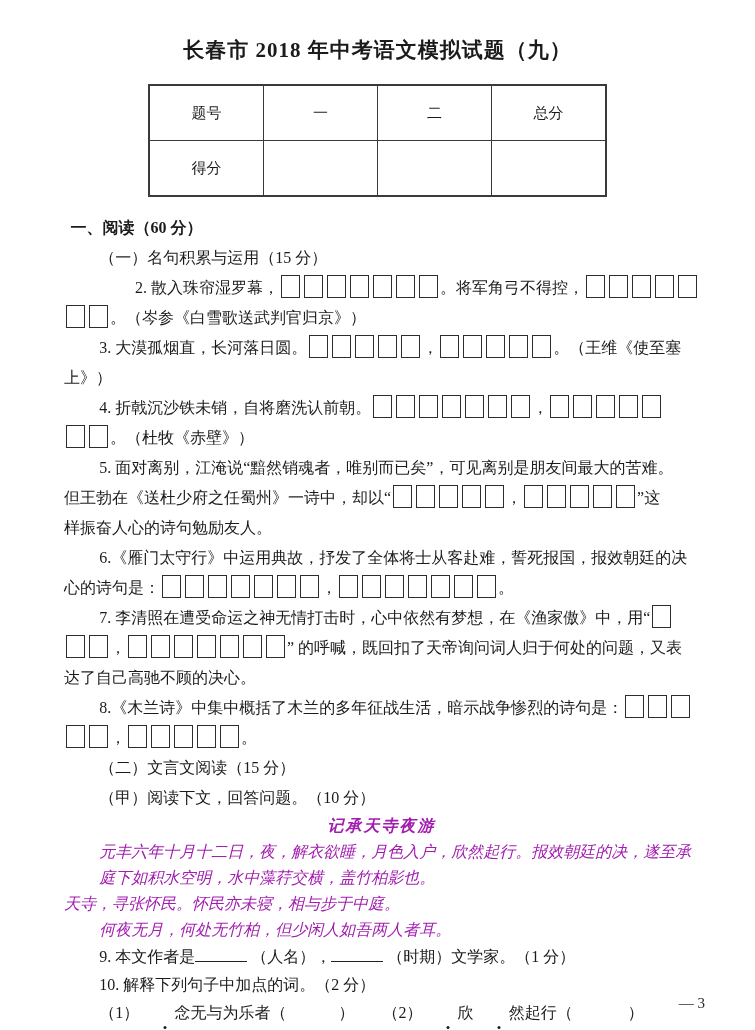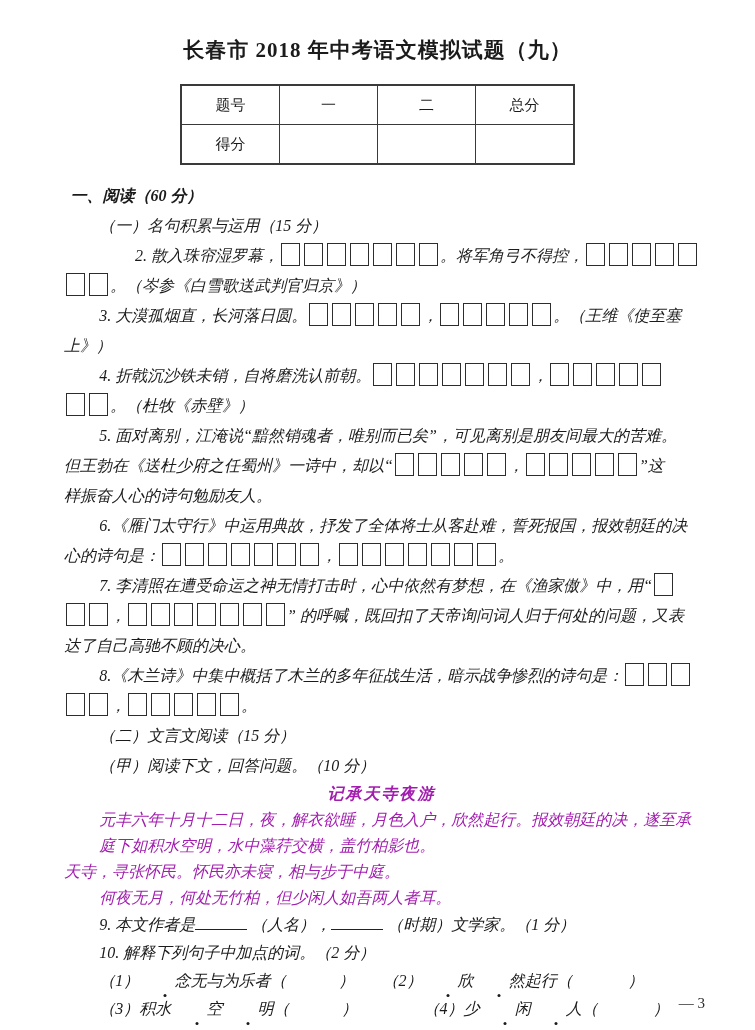--- a/index.html
+++ b/index.html
@@ -22,30 +22,29 @@
   table.score{
     border-collapse:collapse;
     margin:18px auto 0 auto;
     border:2px solid #3a3a3a;
   }
   table.score td{
     border:1.6px solid #3a3a3a;
     width:81px;height:22px;
     text-align:center;
     font-size:15px;
-    padding:8px;
+    padding:16px;
   }
   .body{
     padding:16px 56px 0 64px;
     font-size:16px;
   }
   .line{
     line-height:30px;
     white-space:nowrap;
-    font-style:italic;
   }
   .line.bold{font-weight:bold;}
   .line.kai{
     font-style:italic;
     line-height:26px;
     color:#a21caf;
   }
   .line.center{text-align:center;letter-spacing:2px;}
   .line.tight{line-height:28px;}
   .abox{

